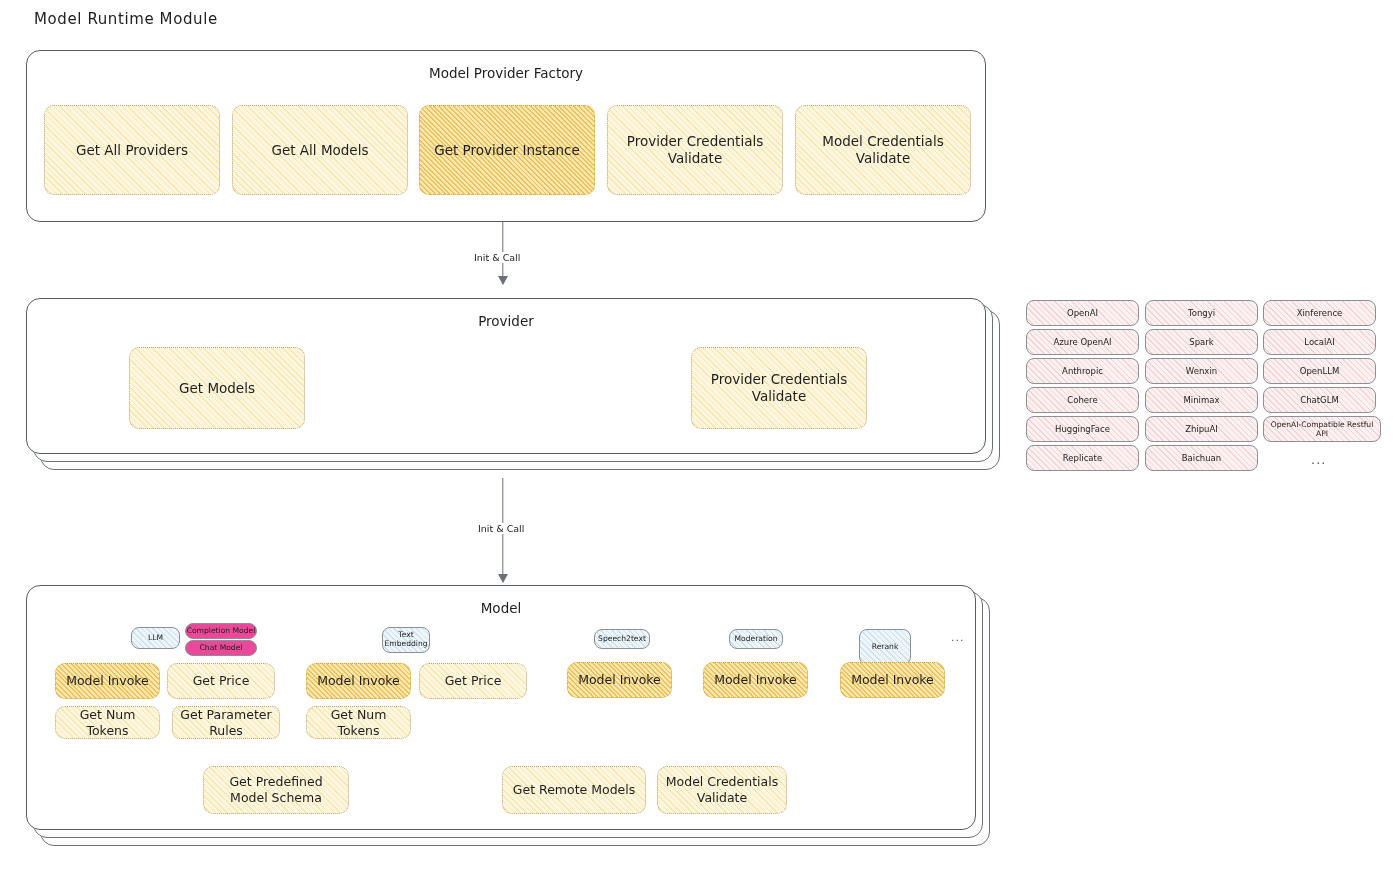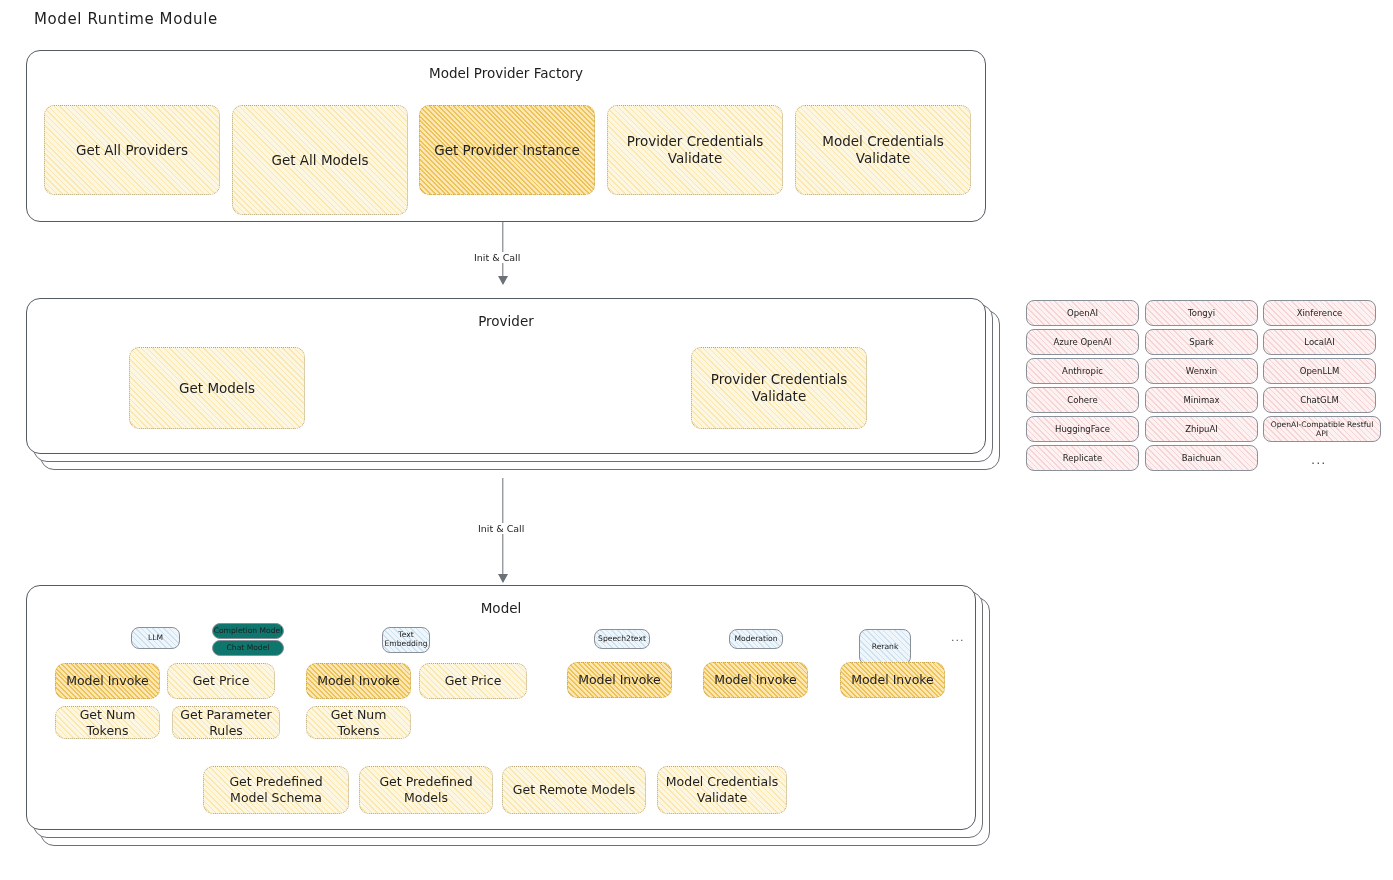--- a/index.html
+++ b/index.html
@@ -102,23 +102,22 @@
     text-align:center;
     font-size:7.6px;line-height:1.15;color:#1e1e1e;
     background-color:#eef6fb;
     background-image:repeating-linear-gradient(45deg,
         rgba(92,150,196,.22) 0px,
         rgba(92,150,196,.22) 1px,
         rgba(255,255,255,0) 1px,
         rgba(255,255,255,0) 4px);
   }
   .tag.plain{
-    background-color:#0f766e;
+    background-color:#ec4899;
     background-image:none;
-    margin-left:27px;
   }
 
   
   .arrow{position:absolute;}
   .arrow .line{
     position:absolute;left:50%;top:0;width:1.4px;height:100%;
     background:#6b7177;transform:translateX(-50%);
   }
   .arrow .head{
     position:absolute;left:50%;bottom:-1px;
@@ -137,21 +136,21 @@
 <body>
 
 <div class="canvas">
 
   <div id="page-title">Model Runtime Module</div>
 
   <div class="panel" style="left:26px;top:50px;width:960px;height:172px;">
     <div class="panel-title">Model Provider Factory</div>
   </div>
   <div class="chip big" style="left:44px;top:105px;width:176px;height:90px;">Get All Providers</div>
-  <div class="chip big" style="left:232px;top:105px;width:176px;height:110px;">Get All Models</div>
+  <div class="chip big" style="left:232px;top:105px;width:176px;height:90px;">Get All Models</div>
   <div class="chip big hi" style="left:419px;top:105px;width:176px;height:90px;">Get Provider Instance</div>
   <div class="chip big" style="left:607px;top:105px;width:176px;height:90px;">Provider Credentials Validate</div>
   <div class="chip big" style="left:795px;top:105px;width:176px;height:90px;">Model Credentials Validate</div>
 
   <div class="arrow" style="left:494px;top:222px;width:18px;height:62px;">
     <div class="line"></div>
     <div class="head"></div>
   </div>
   <div class="arrow-label" style="left:470px;top:252px;">Init &amp; Call</div>
 
@@ -214,17 +213,16 @@
 
   <div class="tag" style="left:729px;top:629px;width:54px;height:20px;">Moderation</div>
   <div class="chip hi" style="left:703px;top:662px;width:105px;height:36px;">Model Invoke</div>
 
   <div class="tag" style="left:859px;top:629px;width:52px;height:36px;">Rerank</div>
   <div class="chip hi" style="left:840px;top:662px;width:105px;height:36px;">Model Invoke</div>
 
   <div class="ellipsis" style="left:951px;top:631px;font-size:11px;">...</div>
 
   <div class="chip" style="left:203px;top:766px;width:146px;height:48px;">Get Predefined Model Schema</div>
-  <div class="chip" style="left:359px;top:766px;width:134px;height:48px;">Get Predefined Models</div>
   <div class="chip" style="left:502px;top:766px;width:144px;height:48px;">Get Remote Models</div>
   <div class="chip" style="left:657px;top:766px;width:130px;height:48px;">Model Credentials Validate</div>
 
 </div>
 
 </body></html>

